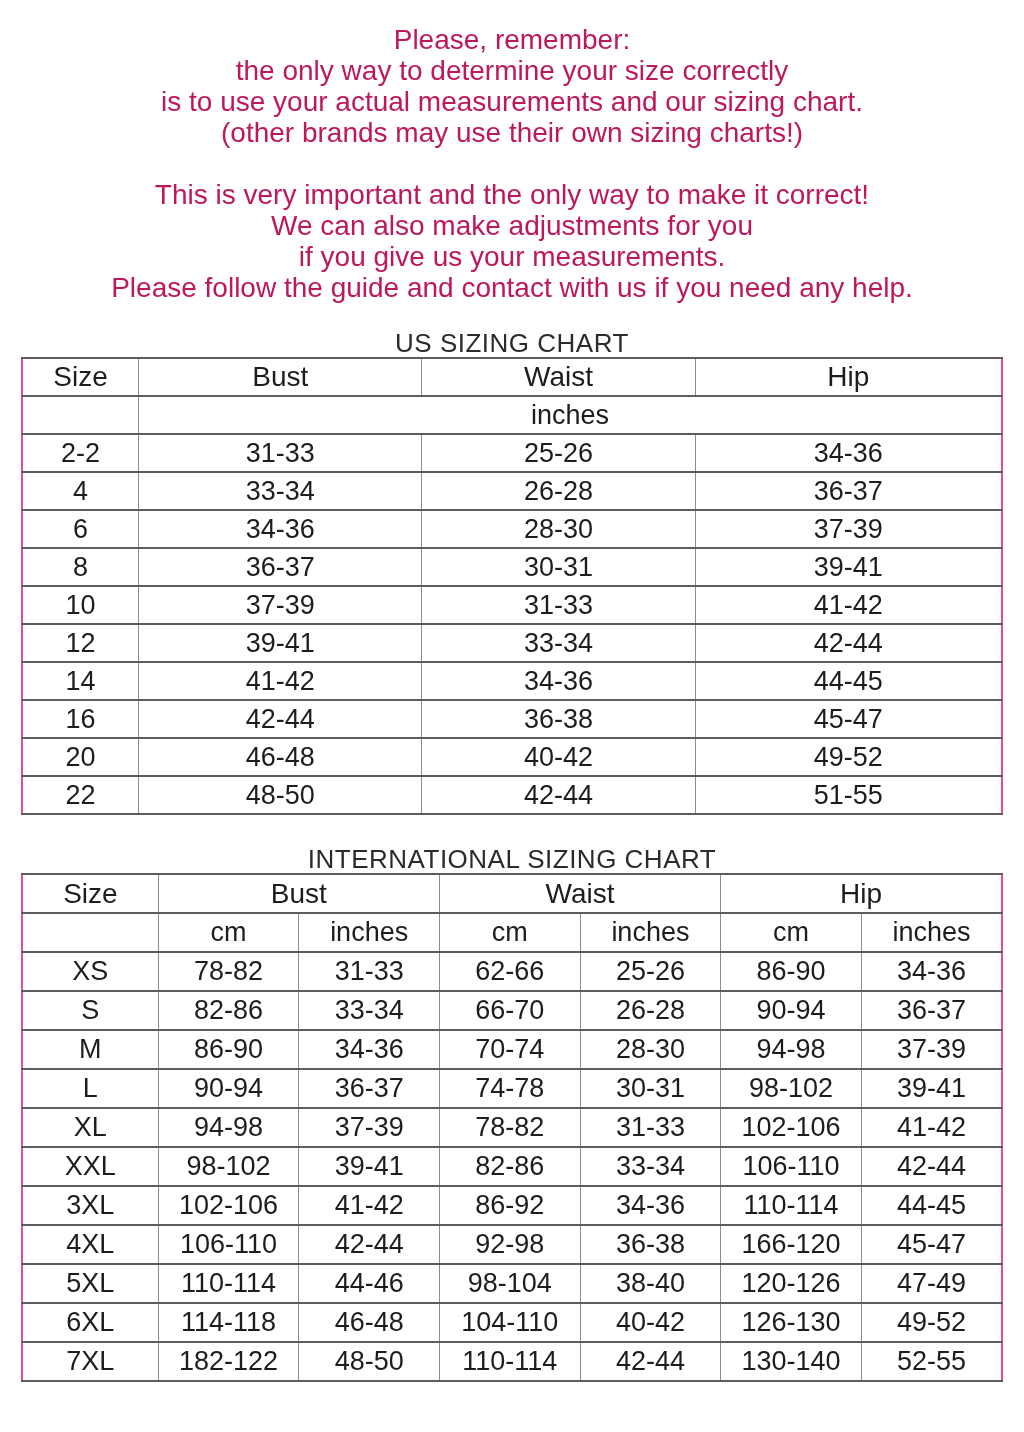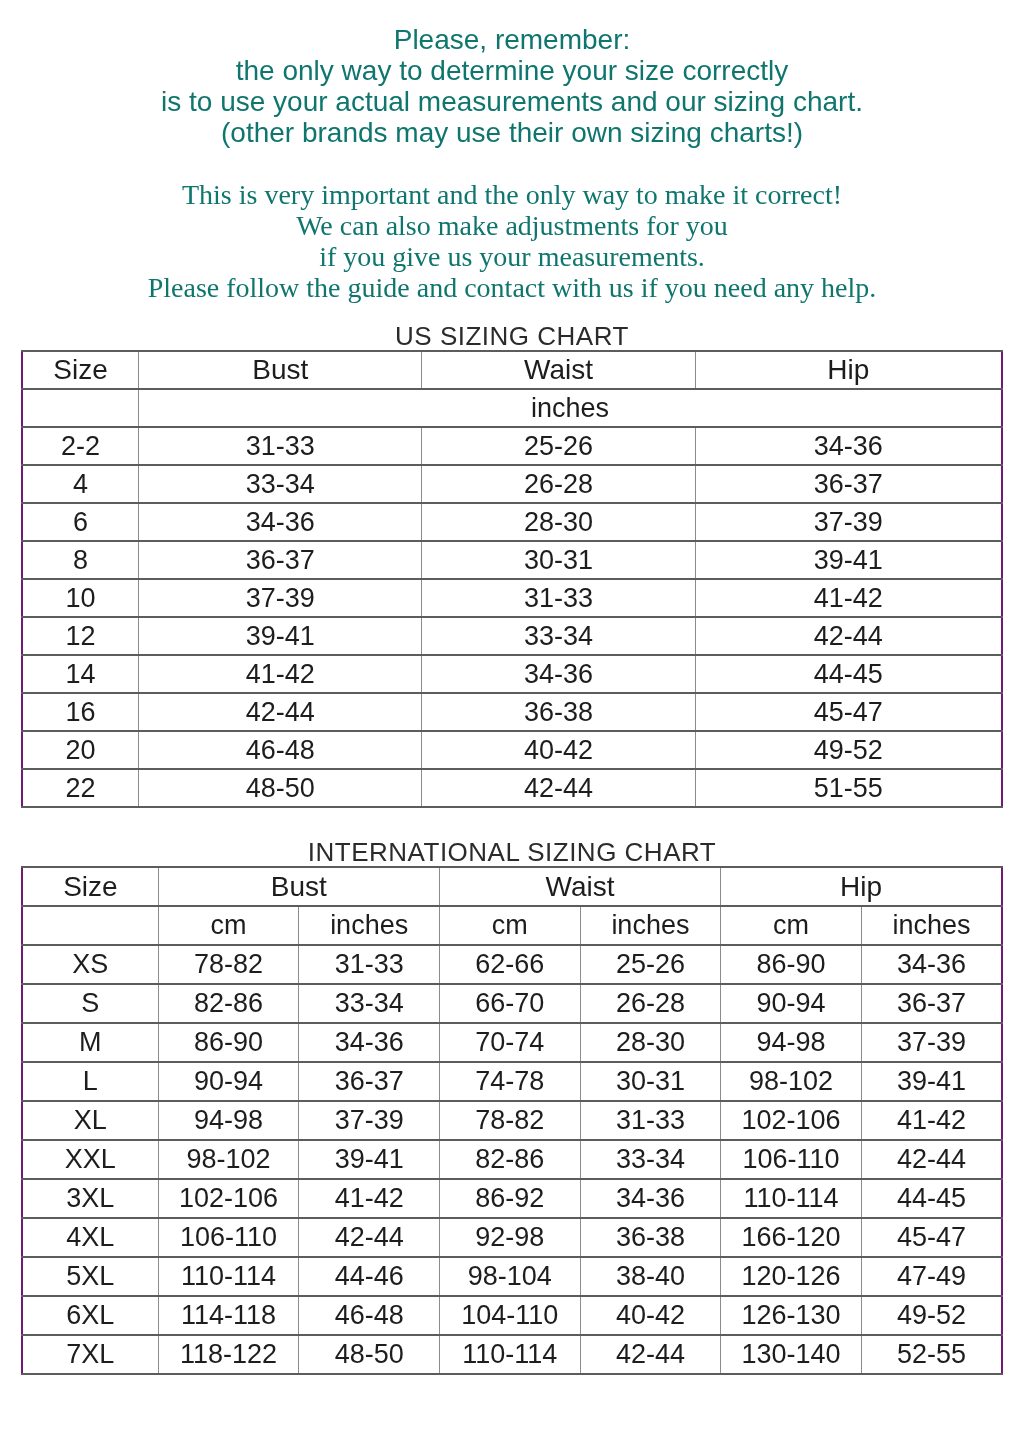--- a/index.html
+++ b/index.html
@@ -11,56 +11,56 @@
     width: 1024px;
     height: 1432px;
     margin: 0 auto;
     background: #ffffff;
     font-family: "Liberation Sans", "DejaVu Sans", sans-serif;
     overflow: hidden;
   }
   .intro {
     padding-top: 24px;
     text-align: center;
-    color: #0f766e;
+    color: #be185d;
     font-size: 28px;
     line-height: 31px;
     font-weight: 400;
   }
   .intro .line { white-space: nowrap; }
-  .para2 { margin-top: 31px; font-family: Liberation Serif, serif; }
+  .para2 { margin-top: 31px; }
   .chart-title {
     text-align: center;
     color: #2b2b2b;
     font-size: 26px;
     line-height: 28px;
     font-weight: 400;
     letter-spacing: 0.5px;
   }
-  .title-us { margin-top: 19px; }
+  .title-us { margin-top: 26px; }
   .title-intl { margin-top: 30px; }
   table.sizes {
     width: 982px;
     margin: 0 auto;
     border-collapse: collapse;
     table-layout: fixed;
     color: #1d1d1d;
     text-align: center;
   }
   table.sizes td, table.sizes th {
     border-top: 2px solid #5c5c5c;
     border-bottom: 2px solid #5c5c5c;
     border-left: 1px solid #8c8c8c;
     border-right: 1px solid #8c8c8c;
     font-weight: 400;
     font-size: 27px;
     padding: 0;
     overflow: hidden;
   }
-  table.sizes { border: 2px solid #701a75; }
+  table.sizes { border: 2px solid #ec4899; }
   table.sizes tr { height: 38px; }
   table.intl tr { height: 39px; }
   table.sizes .hdr-row th { font-size: 28px; }
   .table-us { margin-top: 9px; }
   .table-intl { margin-top: 7px; }
 </style>
 </head>
 <body>
 
 <div class="page">
@@ -280,21 +280,21 @@
           <td>6XL</td>
           <td>114-118</td>
           <td>46-48</td>
           <td>104-110</td>
           <td>40-42</td>
           <td>126-130</td>
           <td>49-52</td>
         </tr>
         <tr>
           <td>7XL</td>
-          <td>118-122</td>
+          <td>182-122</td>
           <td>48-50</td>
           <td>110-114</td>
           <td>42-44</td>
           <td>130-140</td>
           <td>52-55</td>
         </tr>
       </tbody>
   </table>
 
 </div>

